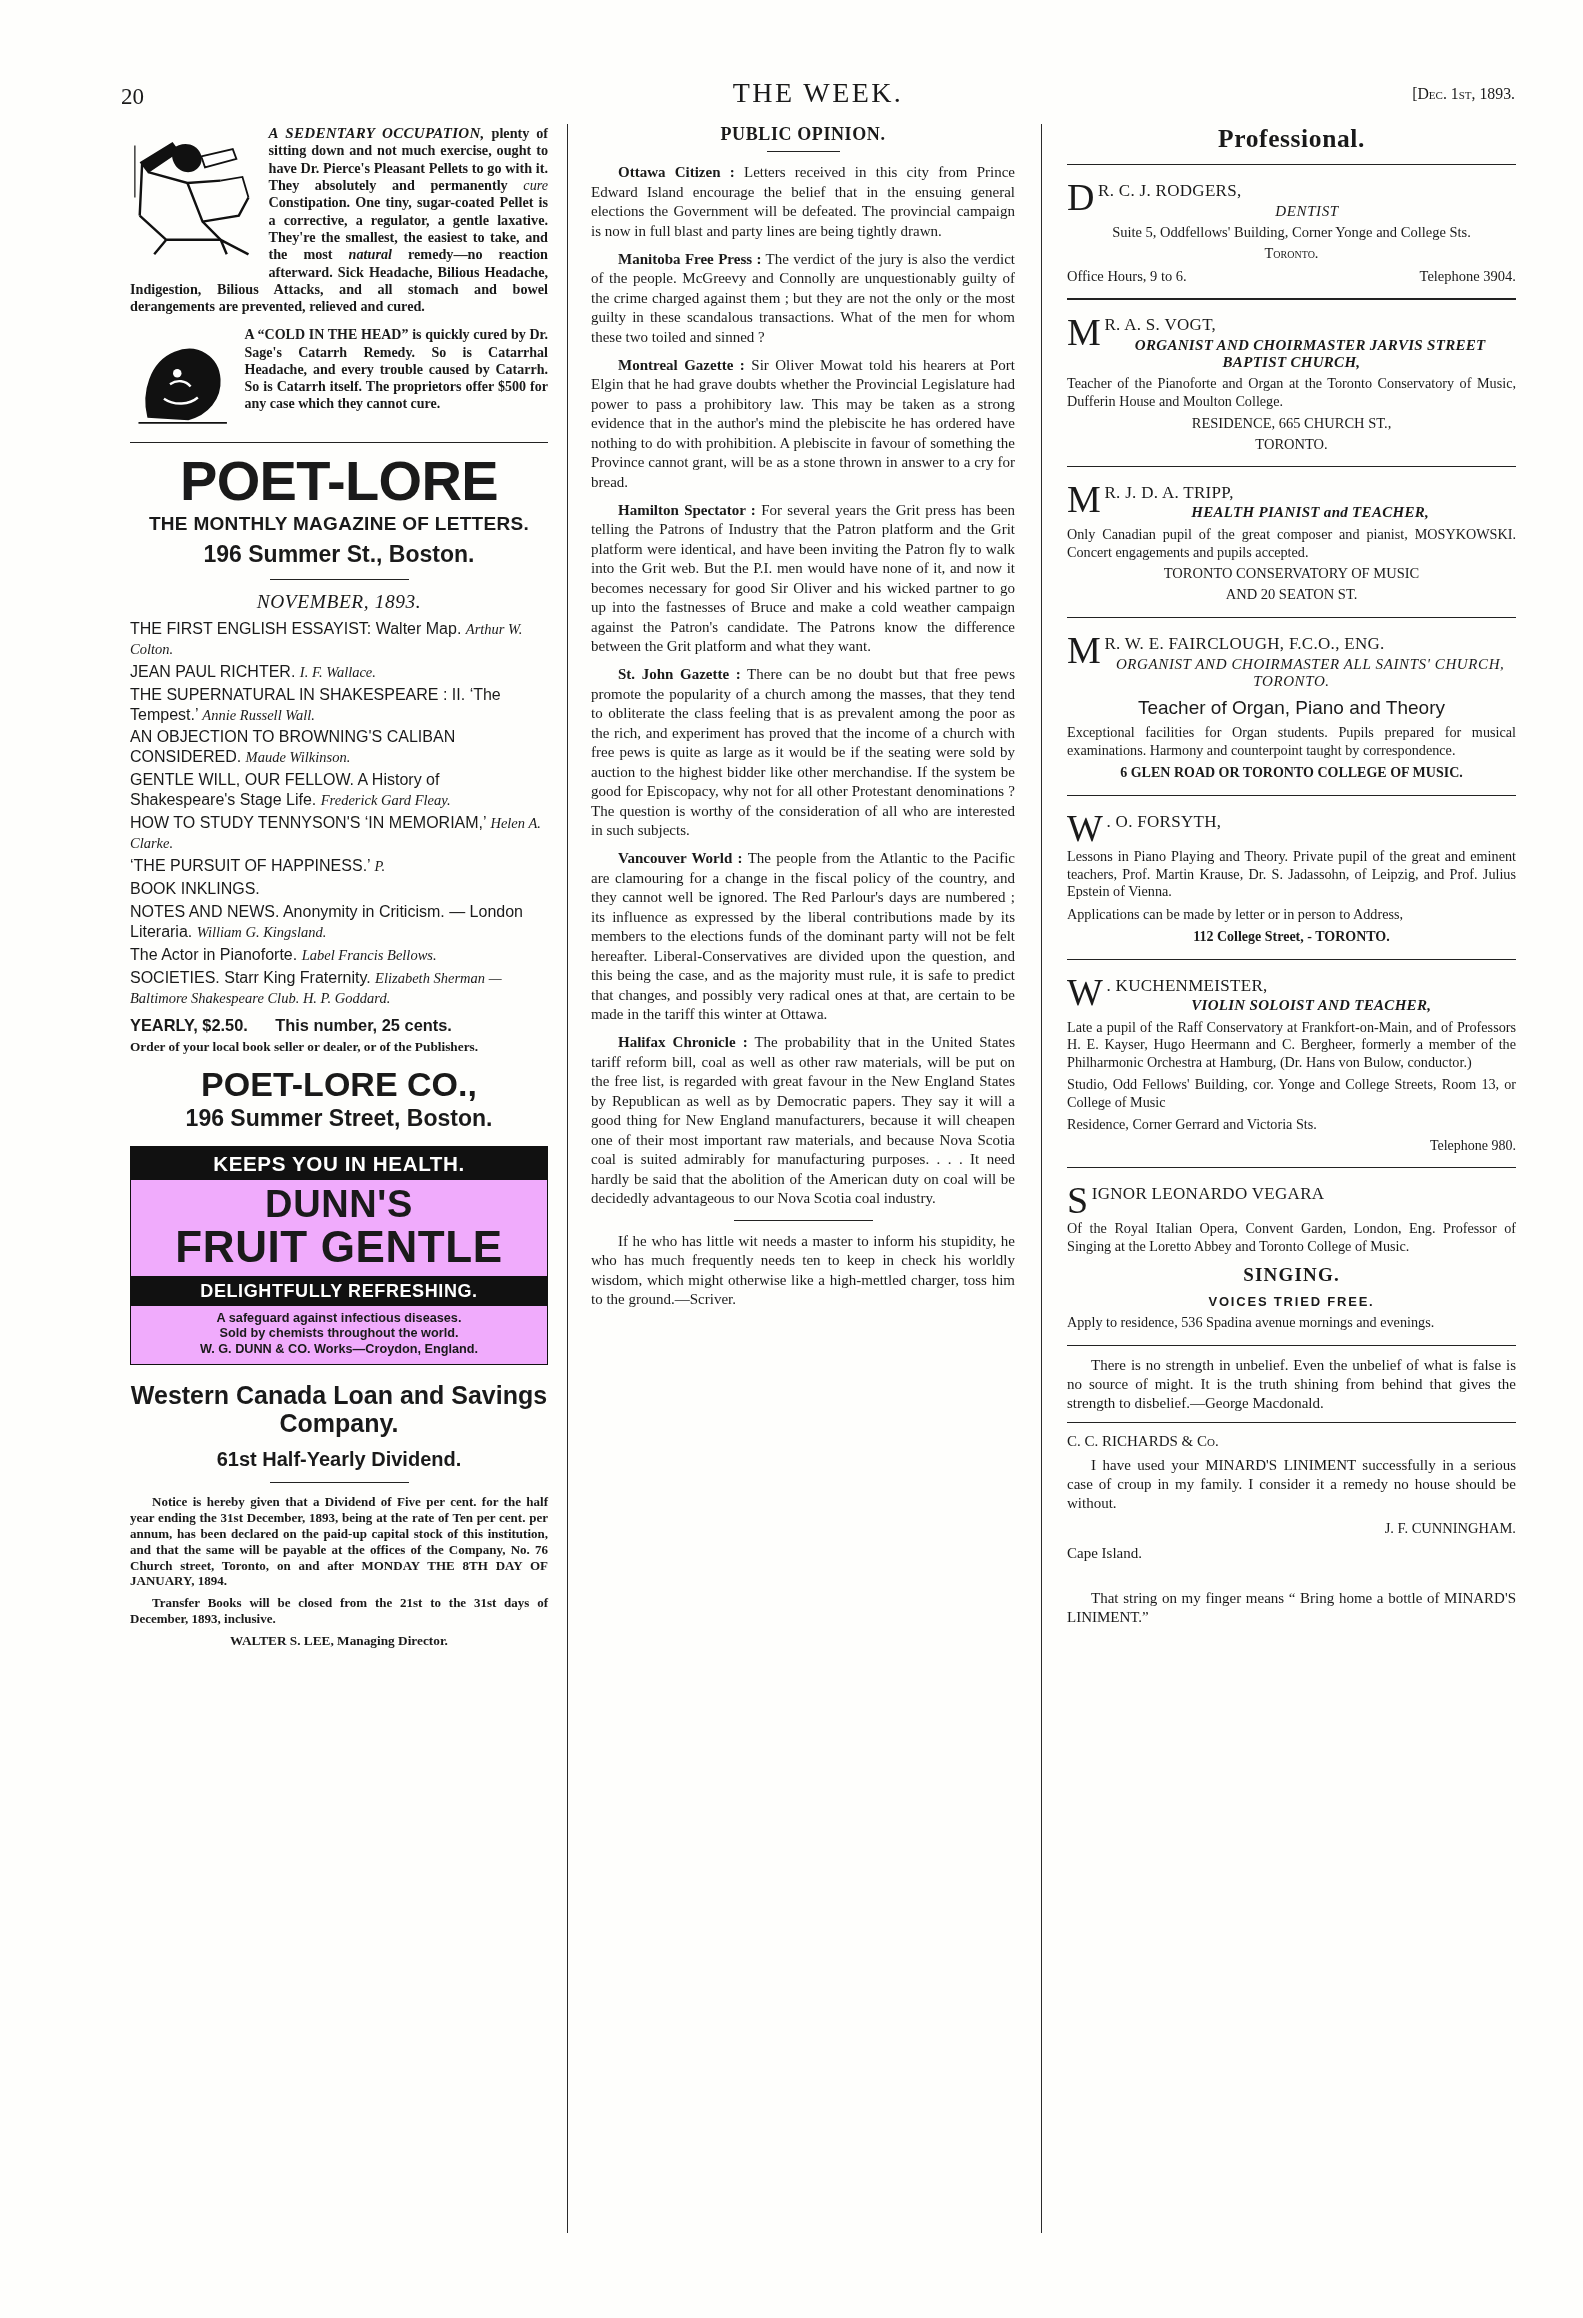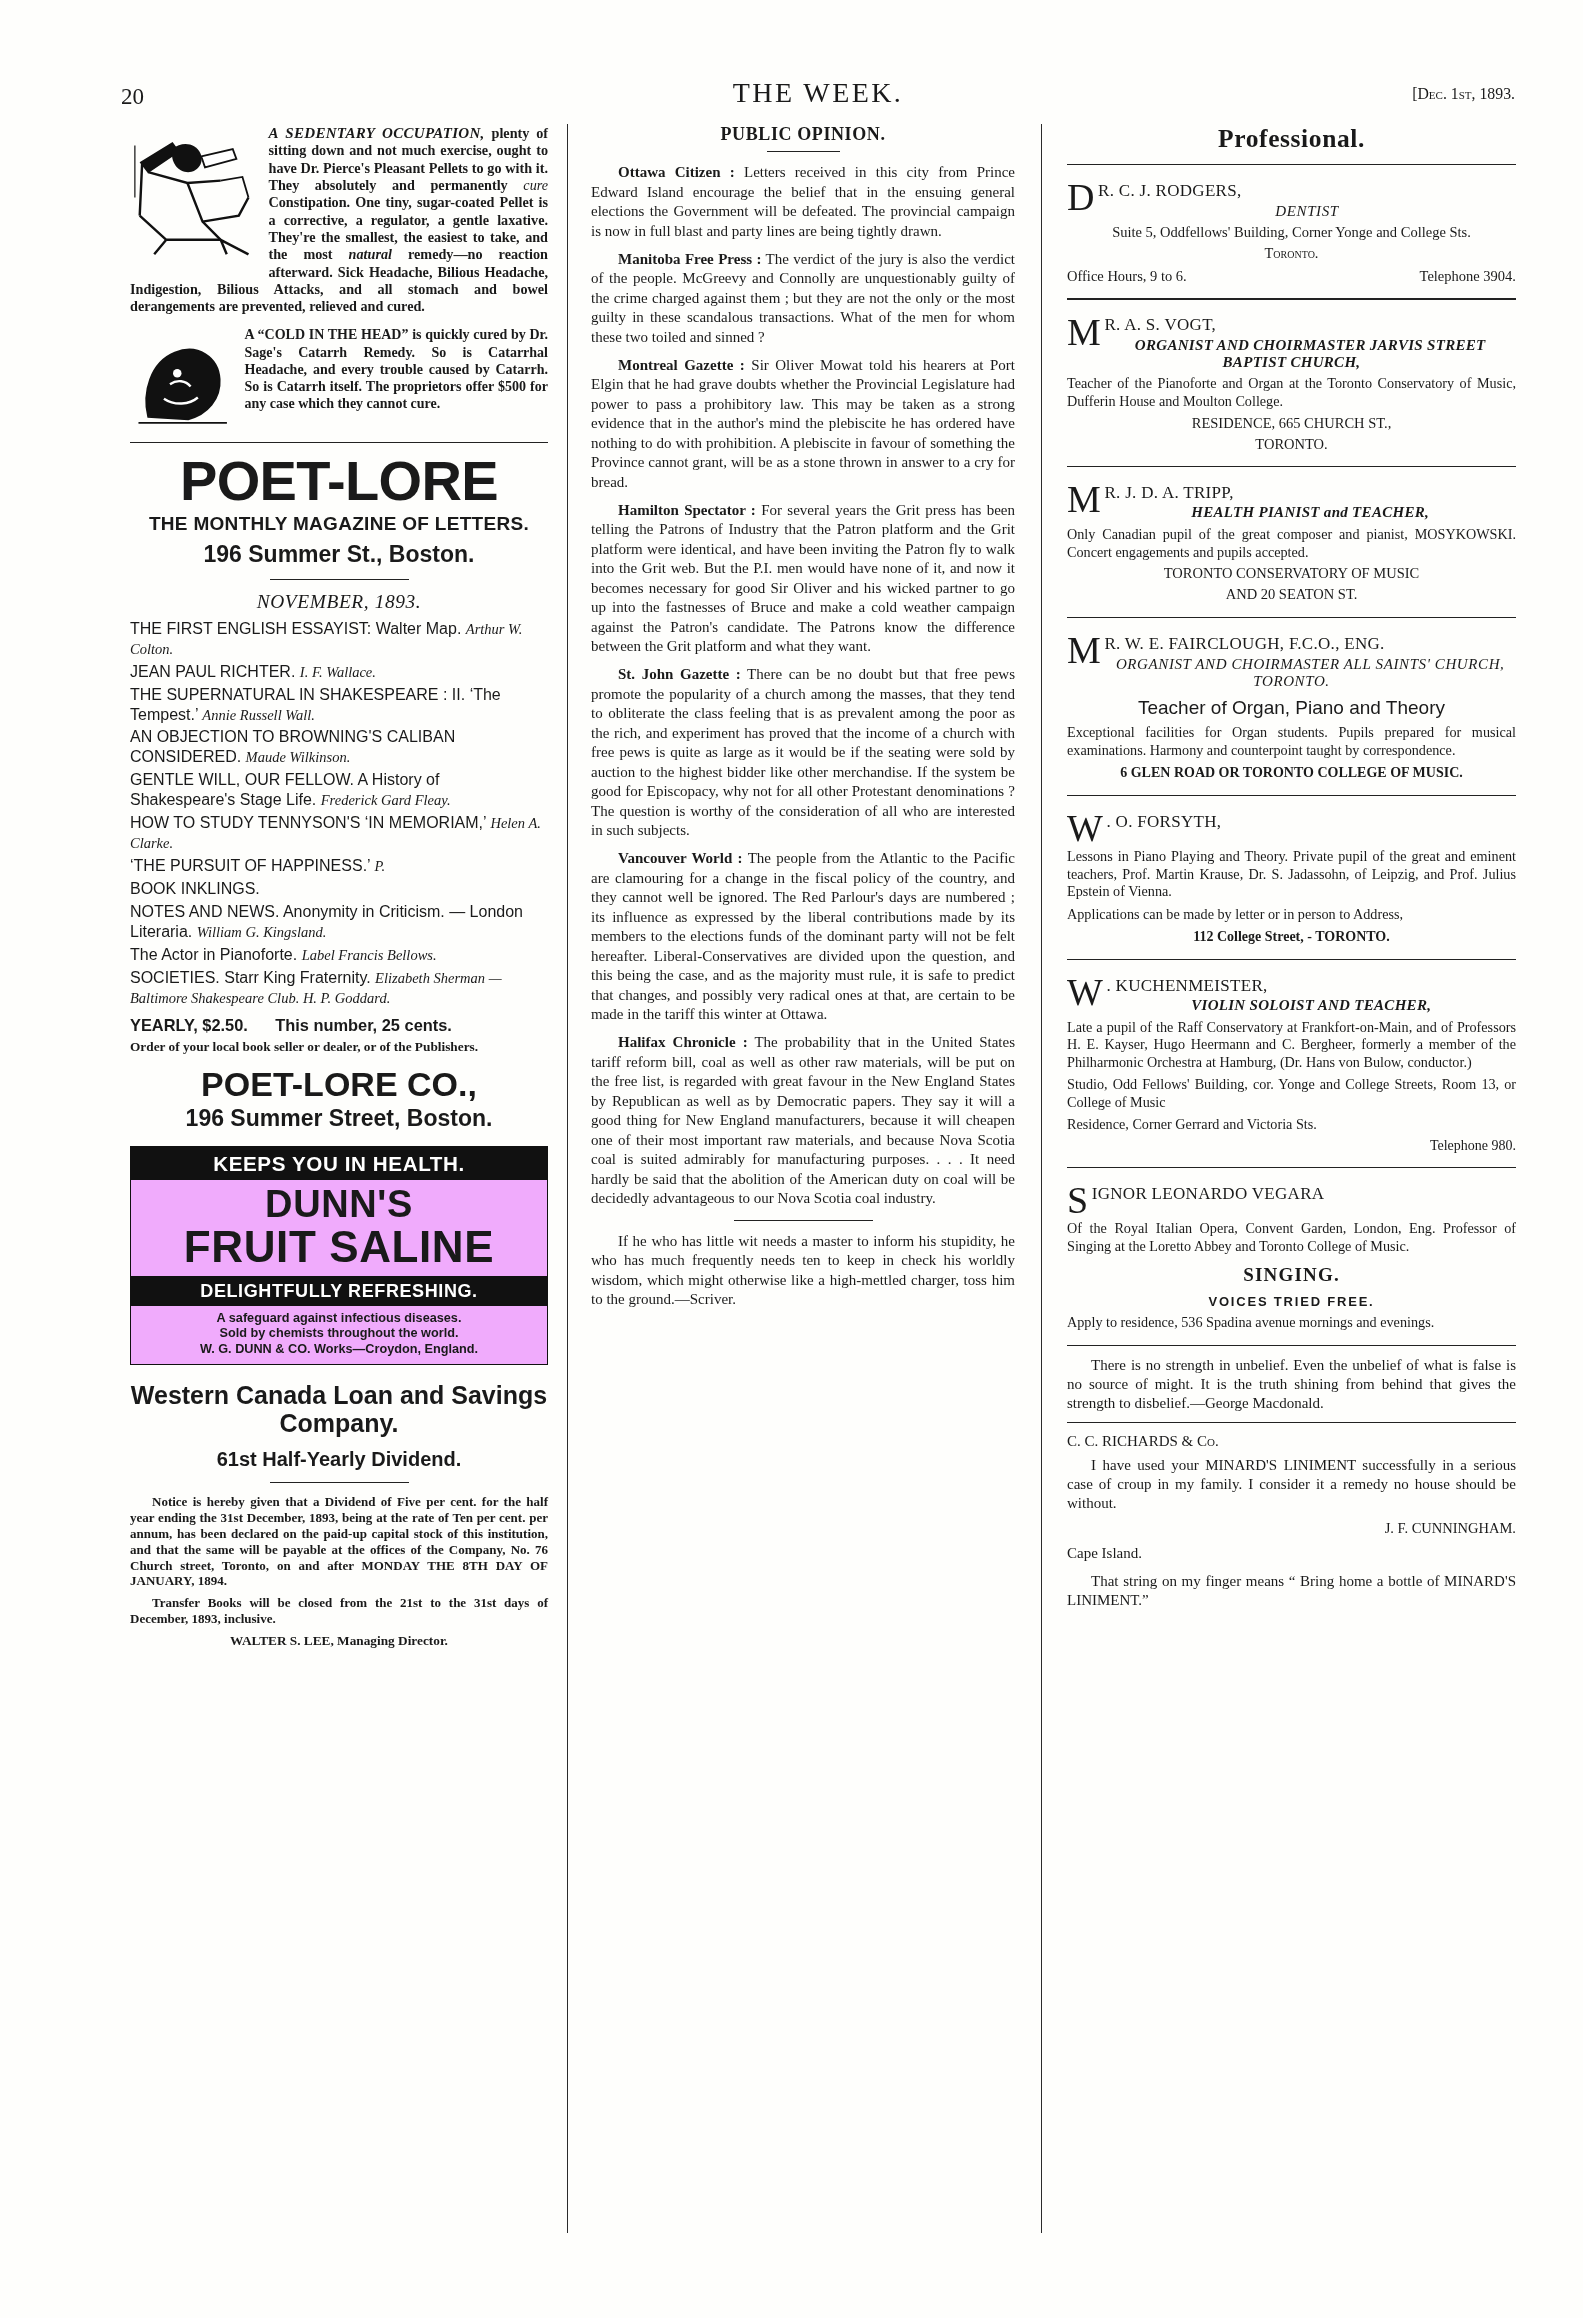--- a/index.html
+++ b/index.html
@@ -501,21 +501,21 @@
       </div>
       <div class="order-line">Order of your local book seller or dealer, or of the Publishers.</div>
 
       <div class="poetlore-co">POET-LORE CO.,</div>
       <div class="poetlore-co2">196 Summer Street, Boston.</div>
     </div>
 
     <div class="dunn">
       <div class="band band1">KEEPS YOU IN HEALTH.</div>
       <div class="big">DUNN'S</div>
-      <div class="big big2">FRUIT SALINE</div>
+      <div class="big big2">FRUIT GENTLE</div>
       <div class="band band2">DELIGHTFULLY REFRESHING.</div>
       <div class="fine">
         <div>A safeguard against infectious diseases.</div>
         <div>Sold by chemists throughout the world.</div>
         <div>W. G. DUNN &amp; CO.  Works—Croydon, England.</div>
       </div>
     </div>
 
     <div>
       <div class="wcl-title">Western Canada Loan and Savings Company.</div>
@@ -652,17 +652,17 @@
 
     <div class="quote">There is no strength in unbelief.  Even the unbelief of what is false is no source of might.  It is the truth shining from behind that gives the strength to disbelief.—George Macdonald.</div>
 
     <div class="hr-full"></div>
 
     <div>
       <div style="font-size:15px;font-variant:small-caps;margin-bottom:6px">C. C. RICHARDS &amp; Co.</div>
       <div class="quote">I have used your MINARD'S LINIMENT successfully in a serious case of croup in my family.  I consider it a remedy no house should be without.</div>
       <div class="sig-right">J. F. CUNNINGHAM.</div>
       <div style="font-size:15px;margin-top:8.5px">Cape Island.</div>
-      <div class="quote" style="margin-top:10px">That string on my finger means “ Bring home a bottle of MINARD'S LINIMENT.”</div>
+      <div class="quote" style="margin-top:27px">That string on my finger means “ Bring home a bottle of MINARD'S LINIMENT.”</div>
     </div>
   </div>
 </div>
 
 
 </body></html>

